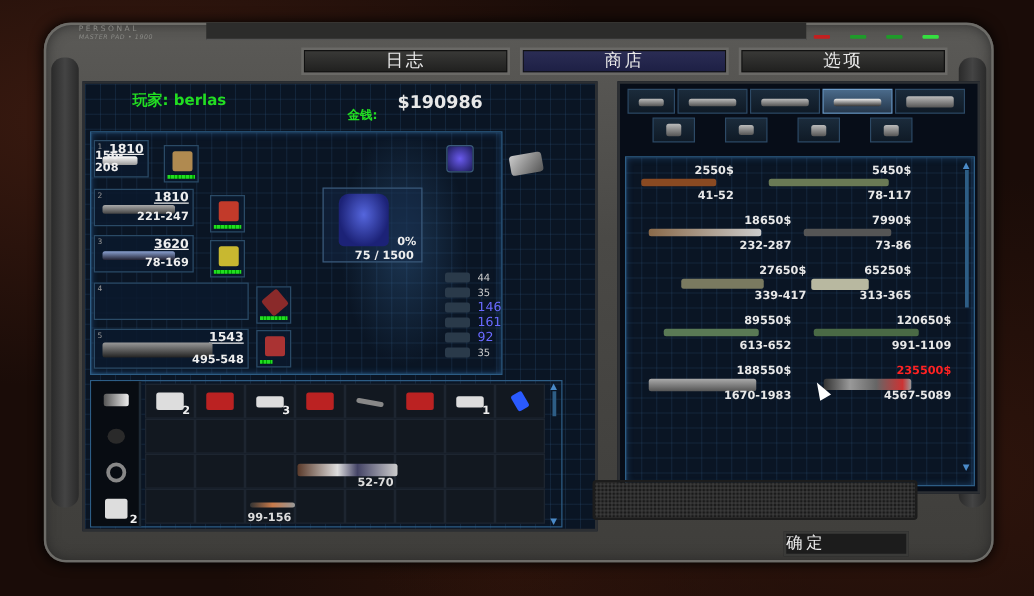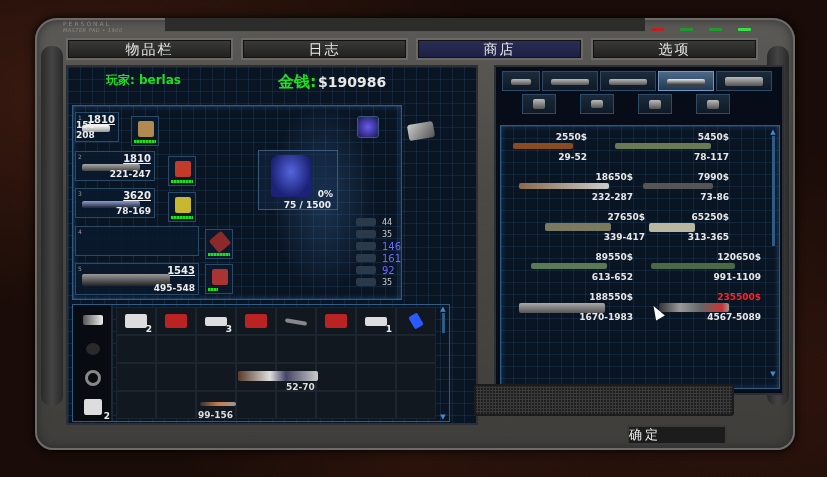--- a/index.html
+++ b/index.html
@@ -54,21 +54,21 @@
   }
   .grid-bg {
     background-color: #0a1524;
     background-image:
       linear-gradient(rgba(60,110,160,0.18) 1px, transparent 1px),
       linear-gradient(90deg, rgba(60,110,160,0.18) 1px, transparent 1px);
     background-size: 12px 12px;
   }
   .player-info { position: absolute; left: 0; top: 0; width: 100%; height: 22px; }
   .player-label { position: absolute; left: 38px; top: 5px; color: #22dd22; font-size: 12px; font-weight: bold; }
-  .money-label { position: absolute; left: 210px; top: 5px; color: #22dd22; font-size: 16px; font-weight: bold; }
+  .money-label { position: absolute; left: 210px; top: 18px; color: #22dd22; font-size: 10px; font-weight: bold; }
   .money-val { position: absolute; left: 250px; top: 7px; color: #e8e8e8; font-size: 14px; font-weight: bold; }
 
   .equip-area {
     position: absolute; left: 4px; top: 38px; width: 330px; height: 195px;
     border: 1px solid #2d5d85; box-shadow: 0 0 6px rgba(60,140,220,0.4) inset;
   }
   .body-silhouette {
     position: absolute; left: 195px; top: 5px; width: 110px; height: 190px;
     background: radial-gradient(ellipse at 50% 45%, rgba(80,150,220,0.25), transparent 65%);
   }
@@ -176,21 +176,20 @@
     <div>PERSONAL</div>
     <div class="sub">MASTER PAD • 1900</div>
   </div>
   <div class="leds">
     <div class="led" style="background:#c22020"></div>
     <div class="led" style="background:#1f9a2a"></div>
     <div class="led" style="background:#1f9a2a"></div>
     <div class="led" style="background:#35e040"></div>
   </div>
 
-  <div class="tab" style="left:31px">物品栏</div>
   <div class="tab active" style="left:381px">商店</div>
   <div class="tab" style="left:206px">日志</div>
   <div class="tab" style="left:556px">选项</div>
 
   <div class="left-panel grid-bg">
     <div class="player-info">
       <span class="player-label">玩家: berlas</span>
       <span class="money-label">金钱:</span>
       <span class="money-val">$190986</span>
     </div>
@@ -405,21 +404,21 @@
         </div>
       <div class="cat-btn small">
           <span class="cat-glyph" style="left:10px;right:10px;height:9px;top:5px"></span>
         </div>
     </div>
 
     <div class="shop-list grid-bg">
       <div class="shop-item" style="left:6px;top:6px;width:80px">
         <span class="shop-gun" style="width:60px;background:#8a4a22"></span>
         <span class="shop-price">2550$</span>
-        <span class="shop-dmg">29-52</span>
+        <span class="shop-dmg">41-52</span>
       </div>
       <div class="shop-item" style="left:108px;top:6px;width:120px">
         <span class="shop-gun" style="width:96px;background:#6a7a55"></span>
         <span class="shop-price">5450$</span>
         <span class="shop-dmg">78-117</span>
       </div>
       <div class="shop-item" style="left:12px;top:46px;width:120px">
         <span class="shop-gun" style="width:90px;background:linear-gradient(90deg,#8a6a4a,#ccc)"></span>
         <span class="shop-price">18650$</span>
         <span class="shop-dmg">232-287</span>

